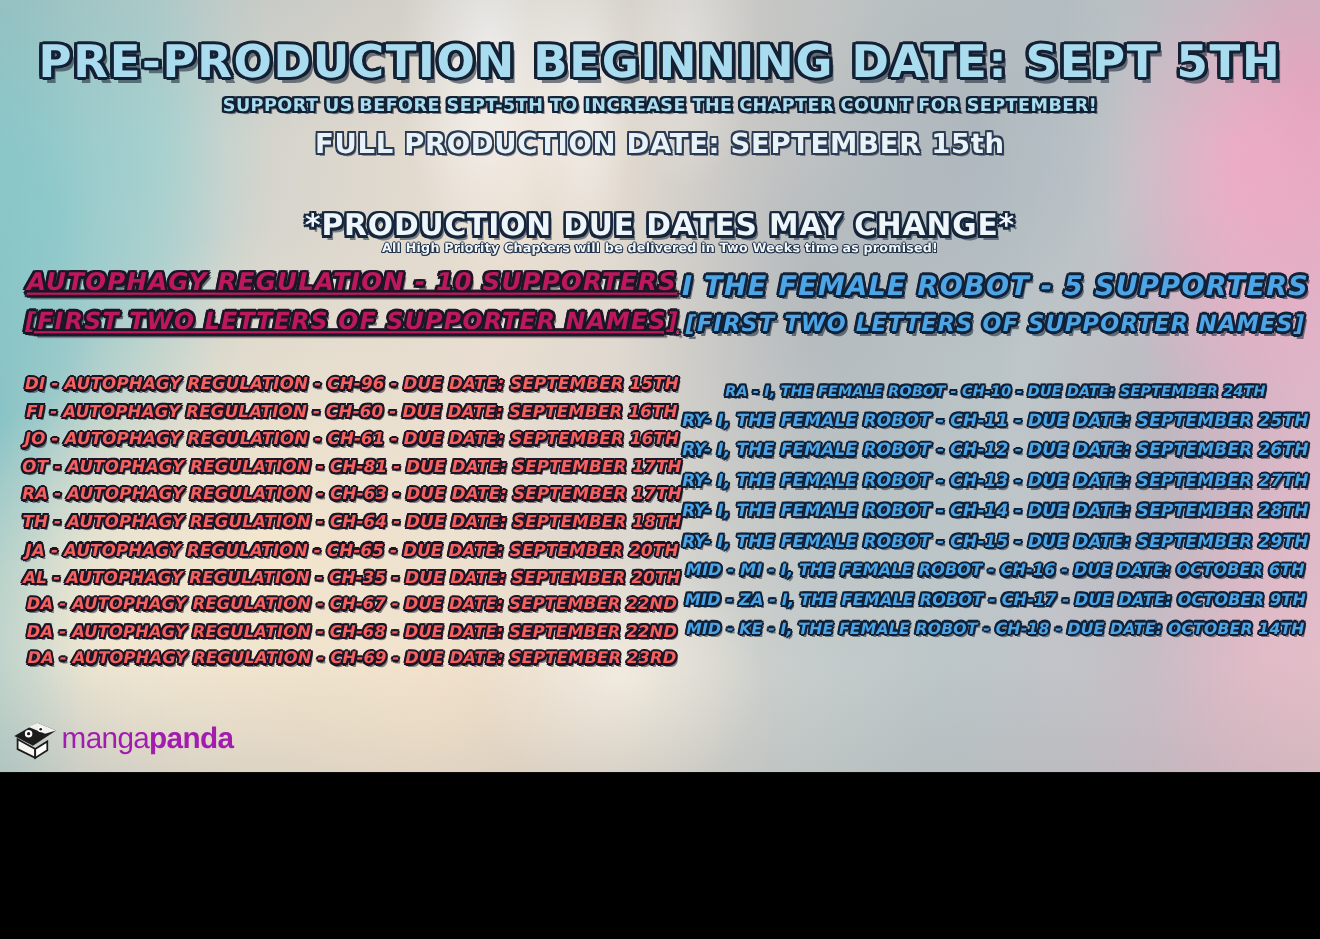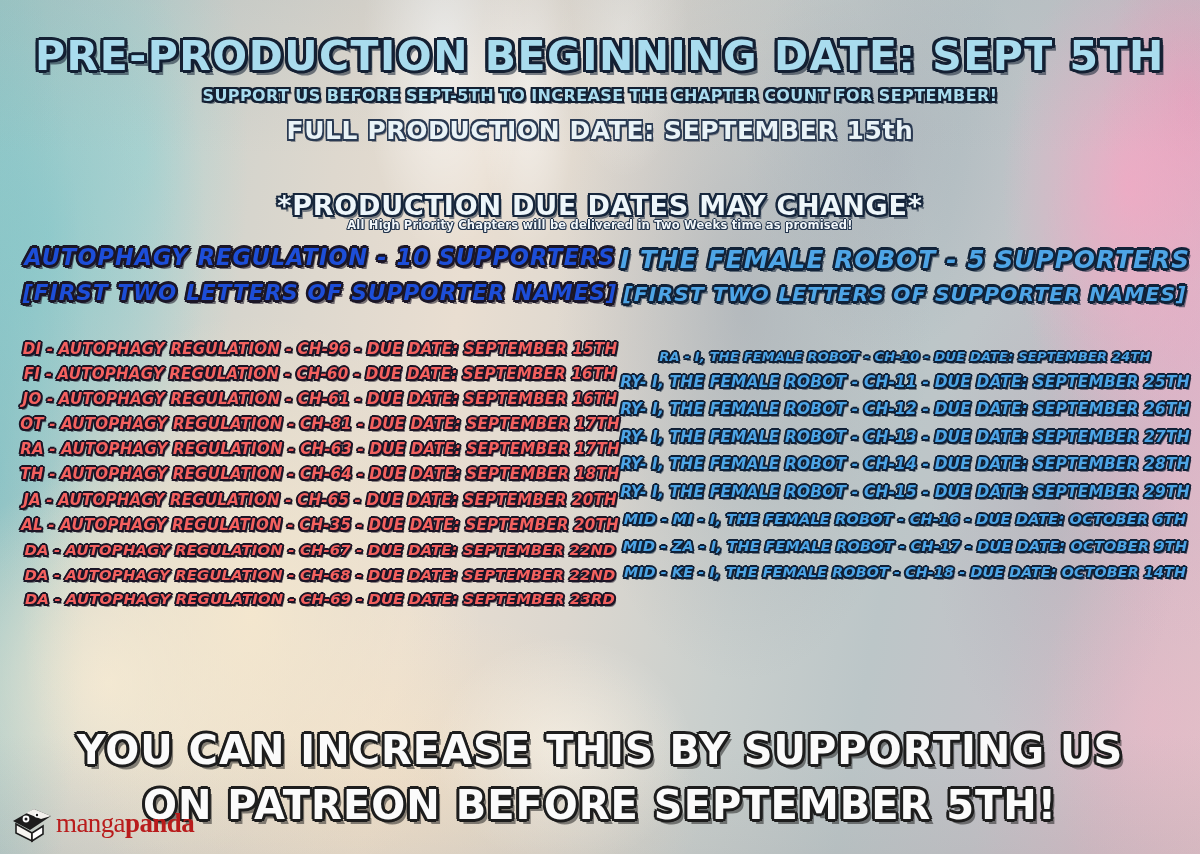--- a/index.html
+++ b/index.html
@@ -5,21 +5,21 @@
 <style>
   html, body {
     margin: 0;
     padding: 0;
     background: #000;
   }
 
   #page {
     position: relative;
     width: 1200px;
-    height: 854px;
+    height: 702px;
     overflow: hidden;
     font-family: "Liberation Sans", sans-serif;
     background: #cfd4d2;
   }
 
   
   .bg-layer {
     position: absolute;
     inset: 0;
     pointer-events: none;
@@ -175,27 +175,28 @@
     white-space: nowrap;
     font-weight: 700;
     font-style: italic;
     font-family: "DejaVu Sans", sans-serif;
     font-size: 25px;
     letter-spacing: 1.2px;
     line-height: 1;
   }
 
   .col-head.red {
-    color: #1d4ed8;
+    color: #be185d;
     text-shadow:
       -2.6px 0 0 #1b1626, 2.6px 0 0 #1b1626,
       0 -2.6px 0 #1b1626, 0 2.6px 0 #1b1626,
       -2px -2px 0 #1b1626, 2px -2px 0 #1b1626,
       -2px 2px 0 #1b1626, 2px 2px 0 #1b1626,
       3px 4px 0 rgba(27,22,38,0.55);
+    text-decoration: underline;
   }
 
   .col-head.blue {
     color: #4ea5e6;
     text-shadow:
       -2.6px 0 0 #112238, 2.6px 0 0 #112238,
       0 -2.6px 0 #112238, 0 2.6px 0 #112238,
       -2px -2px 0 #112238, 2px -2px 0 #112238,
       -2px 2px 0 #112238, 2px 2px 0 #112238,
       3px 4px 0 rgba(17,34,56,0.55);
@@ -264,23 +265,23 @@
     height: 46px;
   }
 
   #watermark .wm-mark {
     width: 44px;
     height: 40px;
     flex: 0 0 auto;
   }
 
   #watermark .wm-text {
-    font-family: Liberation Serif, serif;
+    font-family: Liberation Sans, sans-serif;
     font-size: 27px;
-    color: #b91c1c;
+    color: #a21caf;
     letter-spacing: -0.6px;
     line-height: 1;
   }
   #watermark .wm-text .b { font-weight: 700; }
 </style>
 </head>
 <body>
 
 <div id="page">
 

